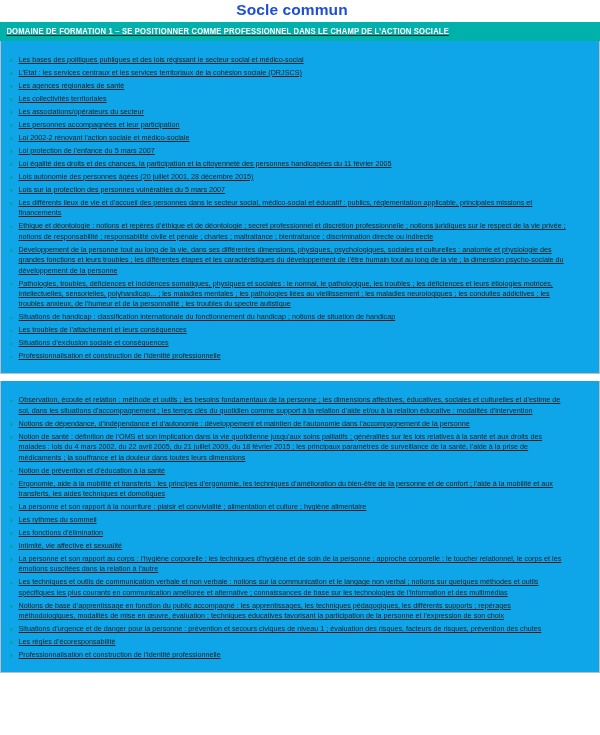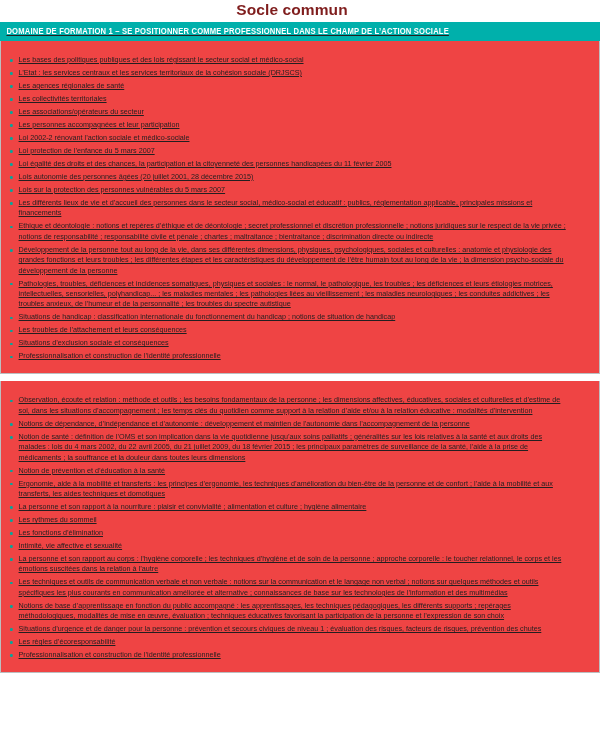--- a/index.html
+++ b/index.html
@@ -18,21 +18,21 @@
     width: 600px;
     box-sizing: border-box;
     padding: 0;
   }
   .doc-title {
     text-align: center;
     font-family: "Liberation Sans", sans-serif;
     font-weight: bold;
     font-size: 15.5px;
     letter-spacing: 0.1px;
-    color: #7f1d1d;
+    color: #1d4ed8;
     margin: 2px 16px 5px 0;
     line-height: 15px;
   }
   .section {
     margin: 0 0 7px 0;
     text-decoration: underline;
   }
   .section-header {
     background: #00b0ab;
     color: #ffffff;
@@ -47,21 +47,21 @@
     transform-origin: left center;
     white-space: nowrap;
   }
   .section-header-wrap {
     background: #00b0ab;
   }
   .section-body {
     border-left: 1px solid #bcbec0;
     border-right: 1px solid #bcbec0;
     border-bottom: 1px solid #bcbec0;
-    background: #ef4444;
+    background: #0ea5e9;
     padding: 9px 9px 9px 7px;
   }
   ul.bullets {
     list-style: none;
     margin: 0;
     padding: 0;
   }
   ul.bullets > li {
     position: relative;
     padding-left: 11px;

